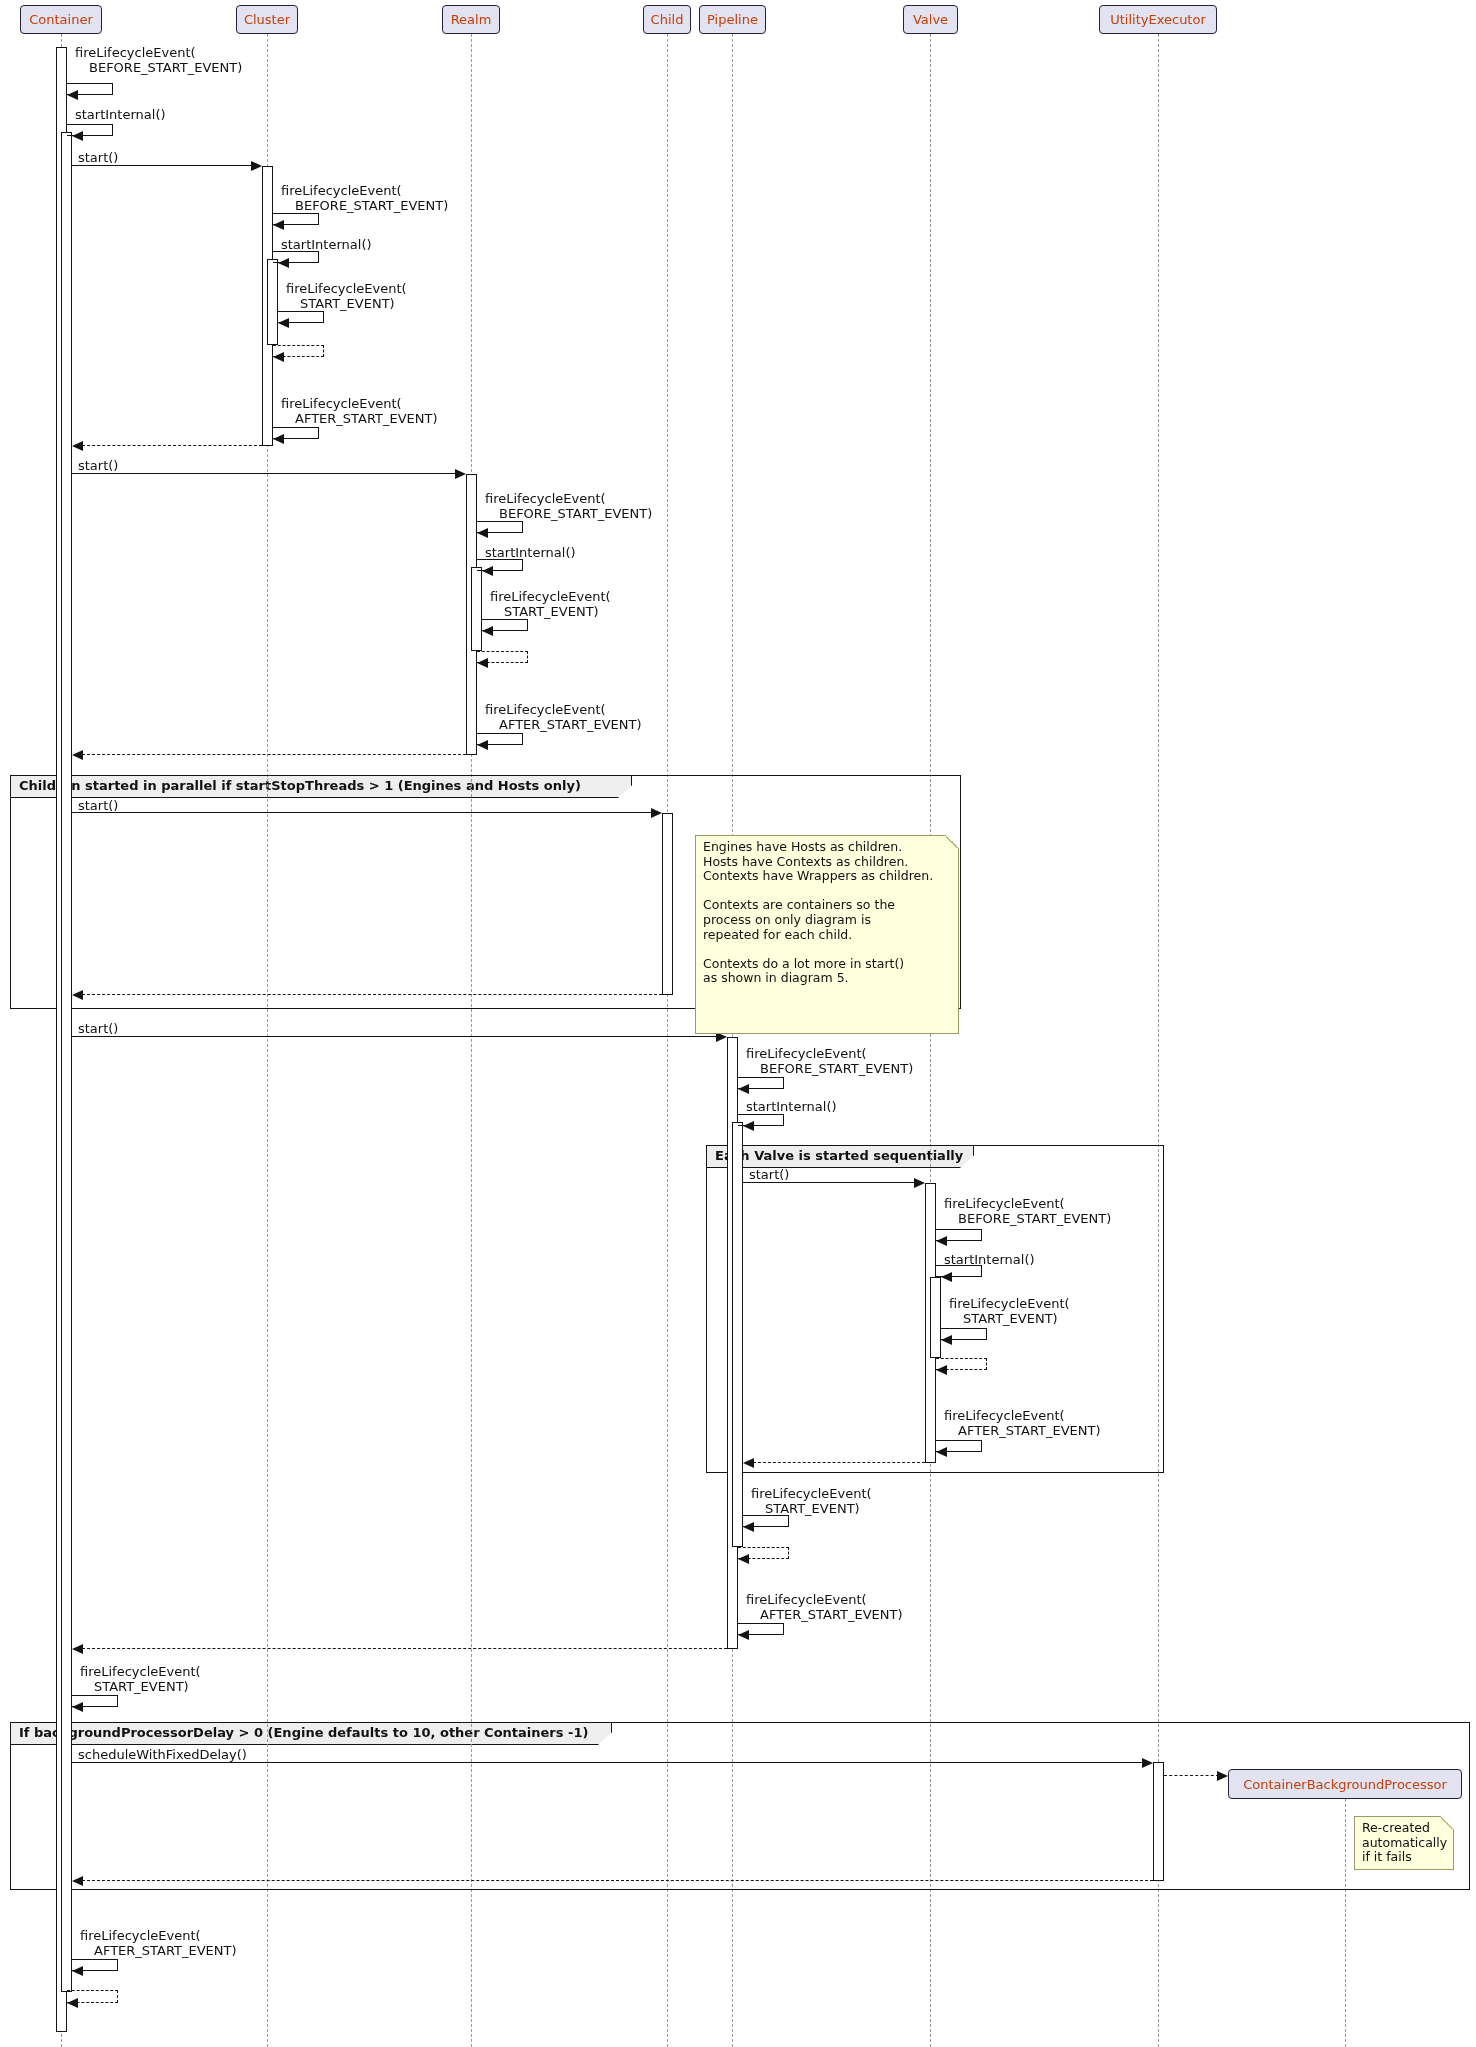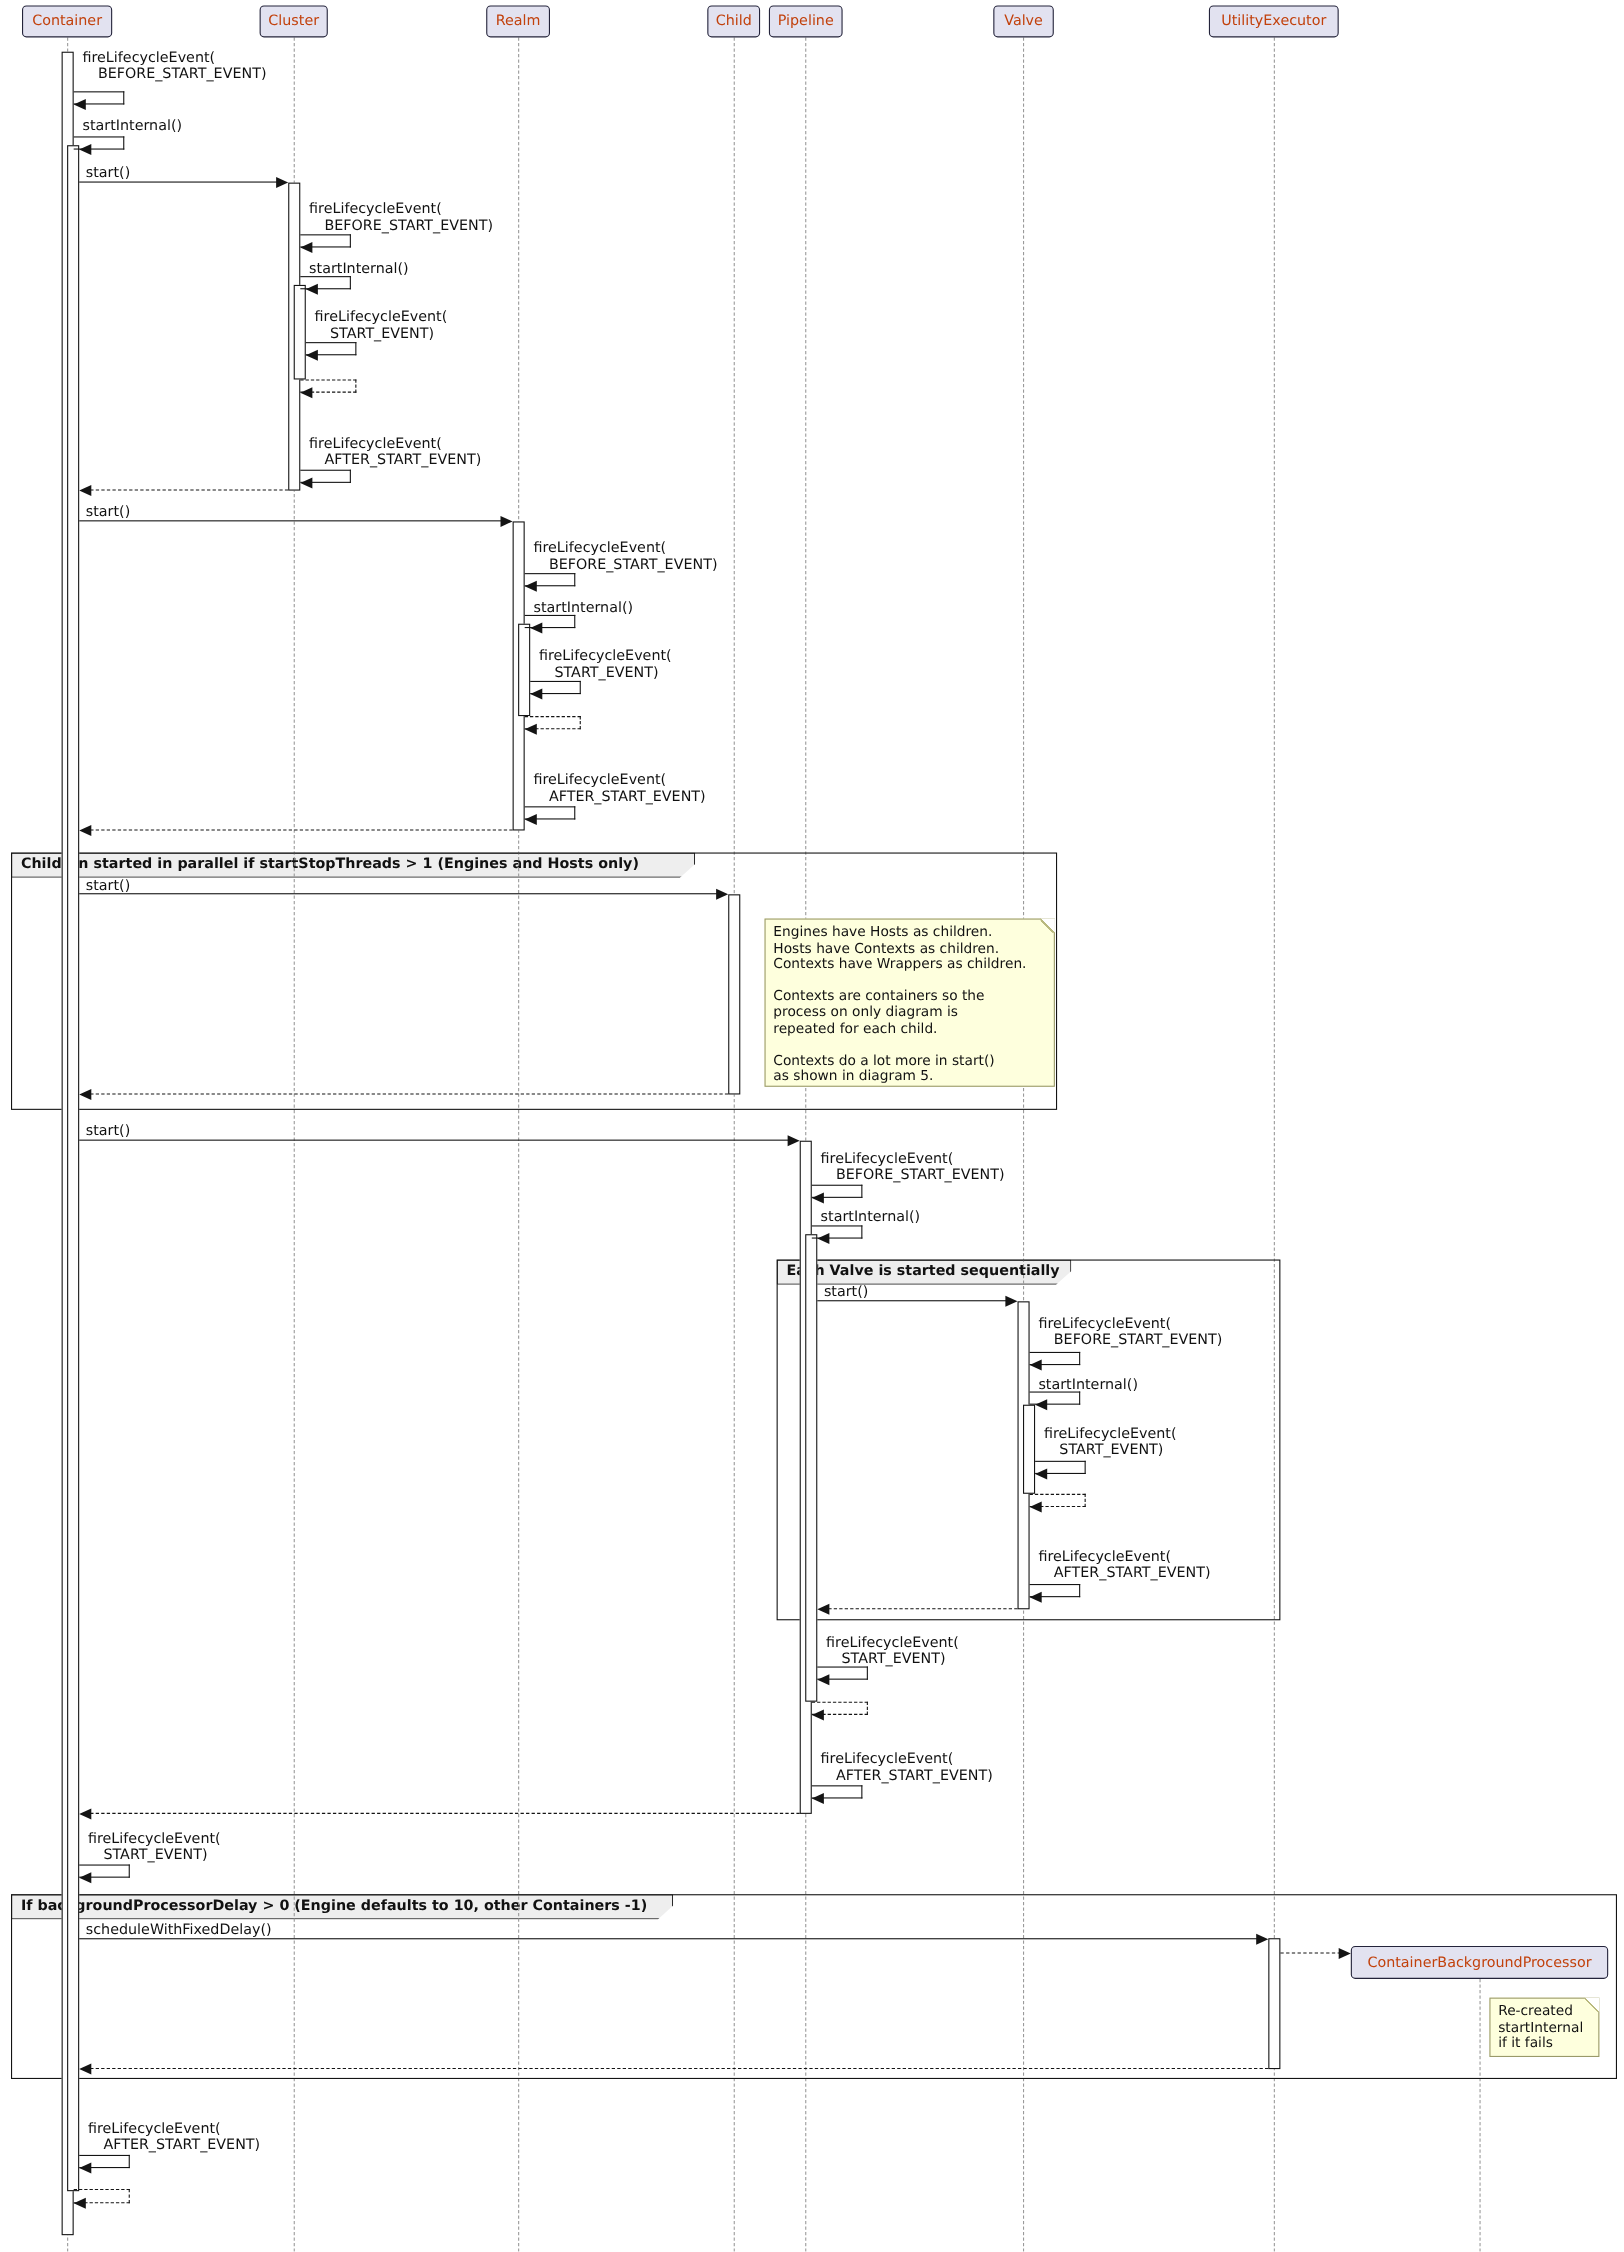--- a/index.html
+++ b/index.html
@@ -222,37 +222,37 @@
     <div class="dline" style="left: 82px; top: 1880px; width: 1071px;"></div>
     <div class="arr-l" style="left: 72px; top: 1876px;"></div>
     <div class="sloop" style="left: 72px; top: 1959px; width: 46px; height: 12px;"></div>
     <div class="arr-l" style="left: 72px; top: 1966px;"></div>
     <div class="mlabel" style="left: 80px; top: 1928px;">
       <div>fireLifecycleEvent(</div>
       <div class="ind">AFTER_START_EVENT)</div>
     </div>
     <div class="sloop dashed" style="left: 67px; top: 1990px; width: 51px; height: 13px;"></div>
     <div class="arr-l" style="left: 67px; top: 1998px;"></div>
-    <div class="note" style="left: 695px; top: 835px; width: 264px; height: 153px;">
+    <div class="note" style="left: 695px; top: 835px; width: 264px; height: 199px;">
       <div class="fold"></div>
       <div class="nline">Engines have Hosts as children.</div>
       <div class="nline">Hosts have Contexts as children.</div>
       <div class="nline">Contexts have Wrappers as children.</div>
       <div class="nline"></div>
       <div class="nline">Contexts are containers so the</div>
       <div class="nline">process on only diagram is</div>
       <div class="nline">repeated for each child.</div>
       <div class="nline"></div>
       <div class="nline">Contexts do a lot more in start()</div>
       <div class="nline">as shown in diagram 5.</div>
     </div>
     <div class="note" style="left: 1354px; top: 1816px; width: 100px; height: 54px;">
       <div class="fold"></div>
       <div class="nline">Re-created</div>
-      <div class="nline">startInternal</div>
+      <div class="nline">automatically</div>
       <div class="nline">if it fails</div>
     </div>
     <div class="phead" style="left: 20px; top: 5px; width: 82px; height: 29px;">Container</div>
     <div class="phead" style="left: 236px; top: 5px; width: 62px; height: 29px;">Cluster</div>
     <div class="phead" style="left: 442px; top: 5px; width: 58px; height: 29px;">Realm</div>
     <div class="phead" style="left: 643px; top: 5px; width: 48px; height: 29px;">Child</div>
     <div class="phead" style="left: 699px; top: 5px; width: 67px; height: 29px;">Pipeline</div>
     <div class="phead" style="left: 903px; top: 5px; width: 55px; height: 29px;">Valve</div>
     <div class="phead" style="left: 1099px; top: 5px; width: 118px; height: 29px;">UtilityExecutor</div>
     <div class="phead" style="left: 1228px; top: 1769px; width: 234px; height: 30px;">ContainerBackgroundProcessor</div>

